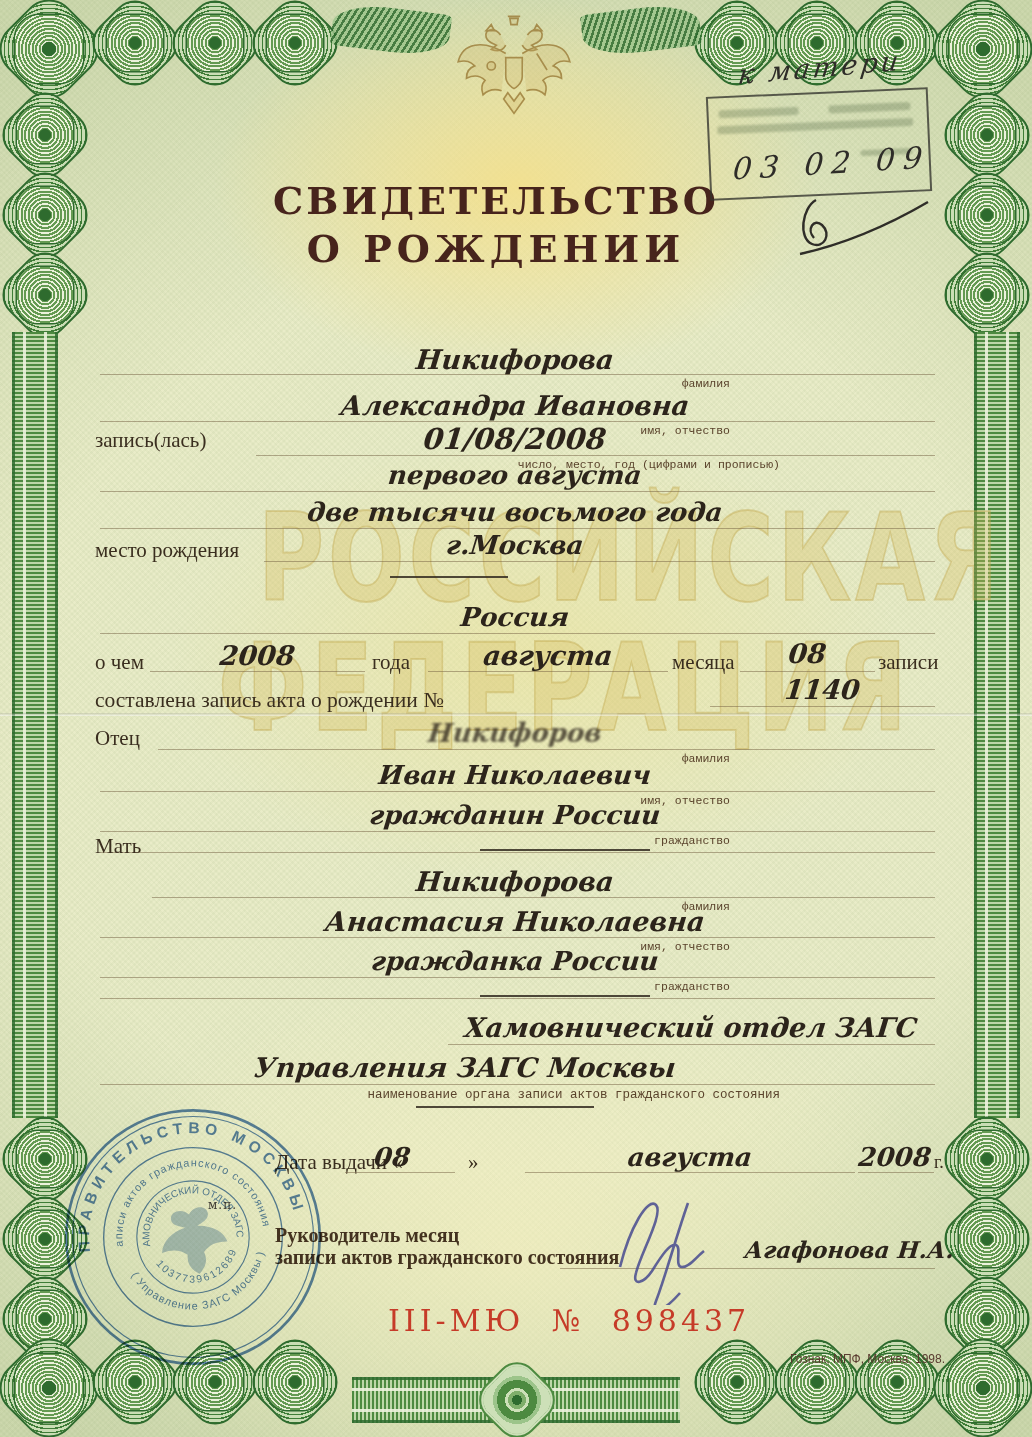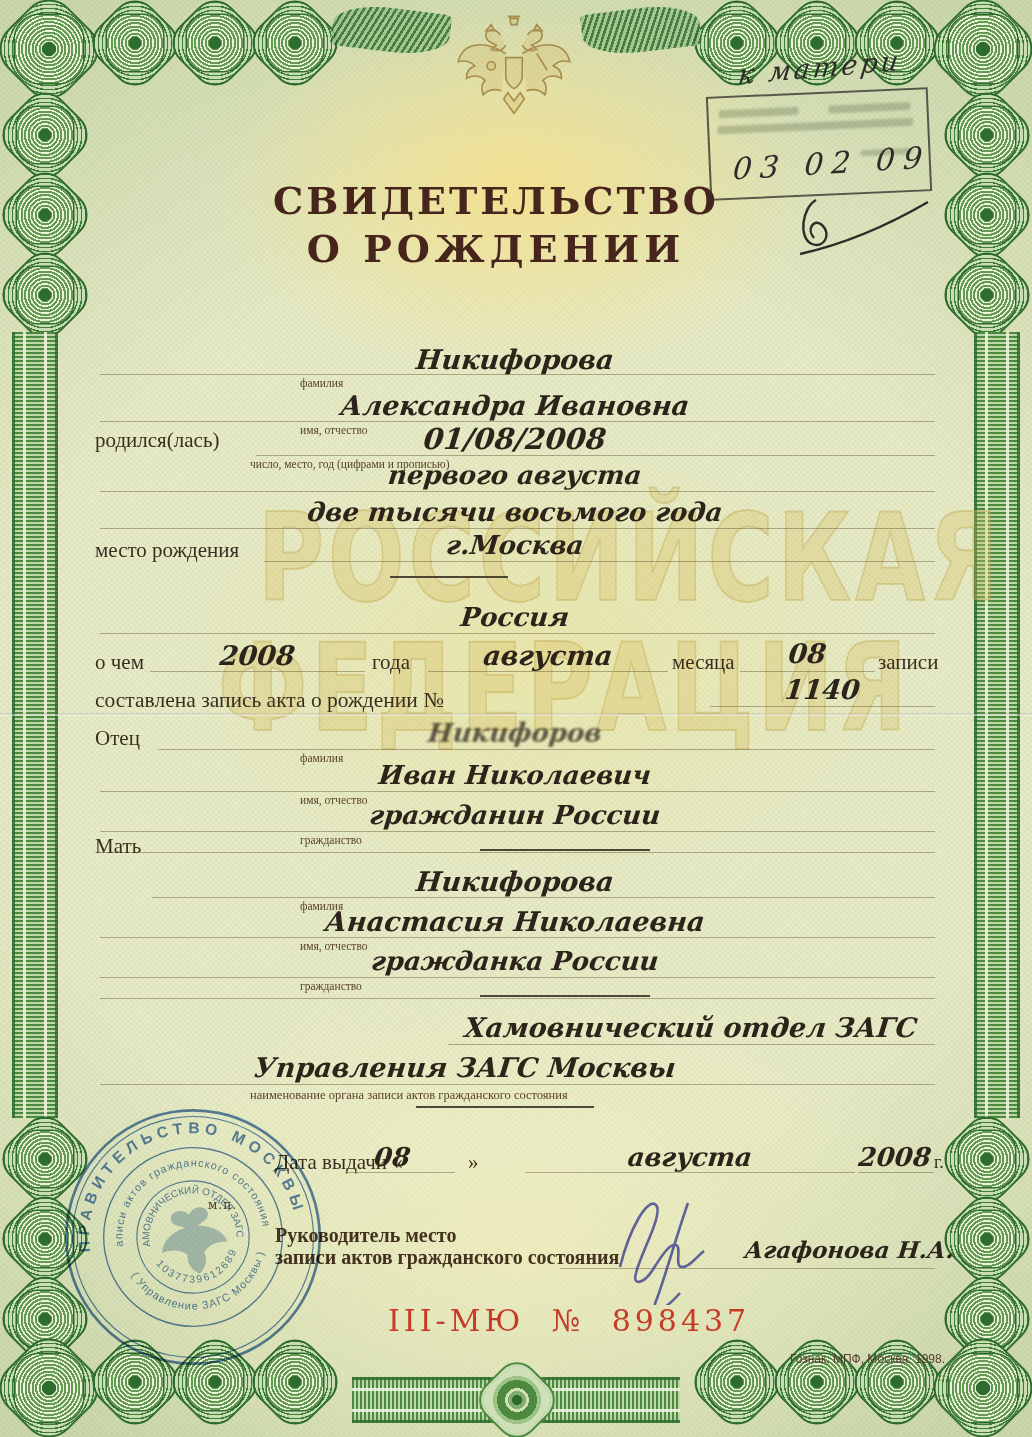--- a/index.html
+++ b/index.html
@@ -51,22 +51,22 @@
   .leaf{
     position:absolute; width:118px; height:44px; opacity:.85;
     background: repeating-linear-gradient(115deg, #2e6b2e 0 2.5px, #9cc48a 2.5px 5.5px);
   }
   
   .title{ position:absolute; left:0; right:40px; text-align:center; color:#47241c; font-weight:bold;
           font-size:38px; letter-spacing:3px; white-space:nowrap; }
   .value{ position:absolute; font-style:italic; font-weight:700; transform:skewX(-6deg);
           color:#2c241b; text-align:center; font-size:26px; white-space:nowrap; }
   .static{ position:absolute; font-size:21px; color:#3a2e1f; font-family:"Liberation Serif",serif; white-space:nowrap; }
-  .flabel{ position:absolute; font-size:11.5px; color:#5a432c; text-align:left;
-           font-family:Liberation Serif, serif; white-space:nowrap; }
+  .flabel{ position:absolute; font-size:11.5px; color:#5a432c; text-align:right;
+           font-family:Liberation Mono, monospace; white-space:nowrap; }
   .rule{ position:absolute; height:0; border-bottom:1.4px solid rgba(115,95,65,.5); }
   .dash{ position:absolute; height:0; border-bottom:2.6px solid rgba(50,42,32,.85); filter:blur(.3px); }
   .hand{ position:absolute; font-style:italic; color:#2e2c28; white-space:nowrap; }
   .wm{ position:absolute; font-family:"DejaVu Sans",sans-serif; font-weight:900;
        color:rgba(214,190,96,.32); -webkit-text-stroke:1.5px rgba(190,162,72,.38);
        transform:scale(.98,1.32); transform-origin:left top; letter-spacing:4px; white-space:nowrap; }
   .crease{ position:absolute; left:0; right:0; top:713px; height:3px;
            background:linear-gradient(rgba(100,100,88,.20), rgba(255,255,255,.55)); }
   .serial{ position:absolute; color:#c63b28; font-size:30px; letter-spacing:4px; word-spacing:14px; white-space:nowrap; }
   .printer{ position:absolute; font-size:12px; color:#5a3c30; font-family:"Liberation Sans",sans-serif; }
@@ -165,21 +165,21 @@
   </svg>
 
   <div class="value" style="left:300px;top:344px;width:430px;font-size:27px;">Никифорова</div>
   <div class="rule" style="left:100px;top:374px;width:835px;"></div>
   <div class="flabel" style="left:300px;top:377px;width:430px;">фамилия</div>
 
   <div class="value" style="left:300px;top:390px;width:430px;font-size:27px;">Александра Ивановна</div>
   <div class="rule" style="left:100px;top:421px;width:835px;"></div>
   <div class="flabel" style="left:300px;top:424px;width:430px;">имя, отчество</div>
 
-  <div class="static" style="left:95px;top:428px;">родился(лась)</div>
+  <div class="static" style="left:95px;top:428px;">запись(лась)</div>
   <div class="value" style="left:300px;top:422px;width:430px;font-size:29px;">01/08/2008</div>
   <div class="rule" style="left:256px;top:455px;width:679px;"></div>
   <div class="flabel" style="left:250px;top:458px;width:530px;">число, место, год (цифрами и прописью)</div>
 
   <div class="value" style="left:300px;top:460px;width:430px;">первого августа</div>
   <div class="rule" style="left:100px;top:491px;width:835px;"></div>
 
   <div class="value" style="left:280px;top:497px;width:470px;">две тысячи восьмого года</div>
   <div class="rule" style="left:100px;top:528px;width:835px;"></div>
 
@@ -250,21 +250,21 @@
   <div class="static" style="left:275px;top:1150px;">Дата выдачи «</div>
   <div class="value" style="left:350px;top:1142px;width:85px;">08</div>
   <div class="rule" style="left:345px;top:1172px;width:110px;"></div>
   <div class="static" style="left:468px;top:1150px;">»</div>
   <div class="value" style="left:525px;top:1142px;width:330px;">августа</div>
   <div class="rule" style="left:525px;top:1172px;width:330px;"></div>
   <div class="value" style="left:856px;top:1142px;width:78px;">2008</div>
   <div class="rule" style="left:858px;top:1172px;width:76px;"></div>
   <div class="static" style="left:934px;top:1152px;font-size:18px;">г.</div>
 
-  <div class="static" style="left:275px;top:1224px;font-size:20px;font-weight:bold;color:#43321f;">Руководитель место</div>
+  <div class="static" style="left:275px;top:1224px;font-size:20px;font-weight:bold;color:#43321f;">Руководитель месяц</div>
   <div class="static" style="left:275px;top:1246px;font-size:20px;font-weight:bold;color:#43321f;">записи актов гражданского состояния</div>
   <div class="rule" style="left:560px;top:1268px;width:375px;"></div>
   <svg width="200" height="120" viewBox="0 0 200 120" style="position:absolute;left:590px;top:1185px;">
     <path d="M30,82 C40,42 58,12 66,20 C74,28 50,70 46,88 C42,102 54,98 62,86 C72,70 80,58 86,60 C92,62 84,82 92,82 C100,82 106,72 114,66 M98,18 C86,52 74,96 66,116 C60,132 74,126 90,108" fill="none" stroke="#474a8f" stroke-width="2.6" opacity=".85"></path>
   </svg>
   <div class="value" style="left:745px;top:1236px;width:200px;font-size:23px;">Агафонова Н.А.</div>
 
   <div class="serial" style="left:388px;top:1303px;">III-МЮ  №  898437</div>
   <div class="printer" style="left:790px;top:1352px;">Гознак, МПФ, Москва, 1998.</div>
 

